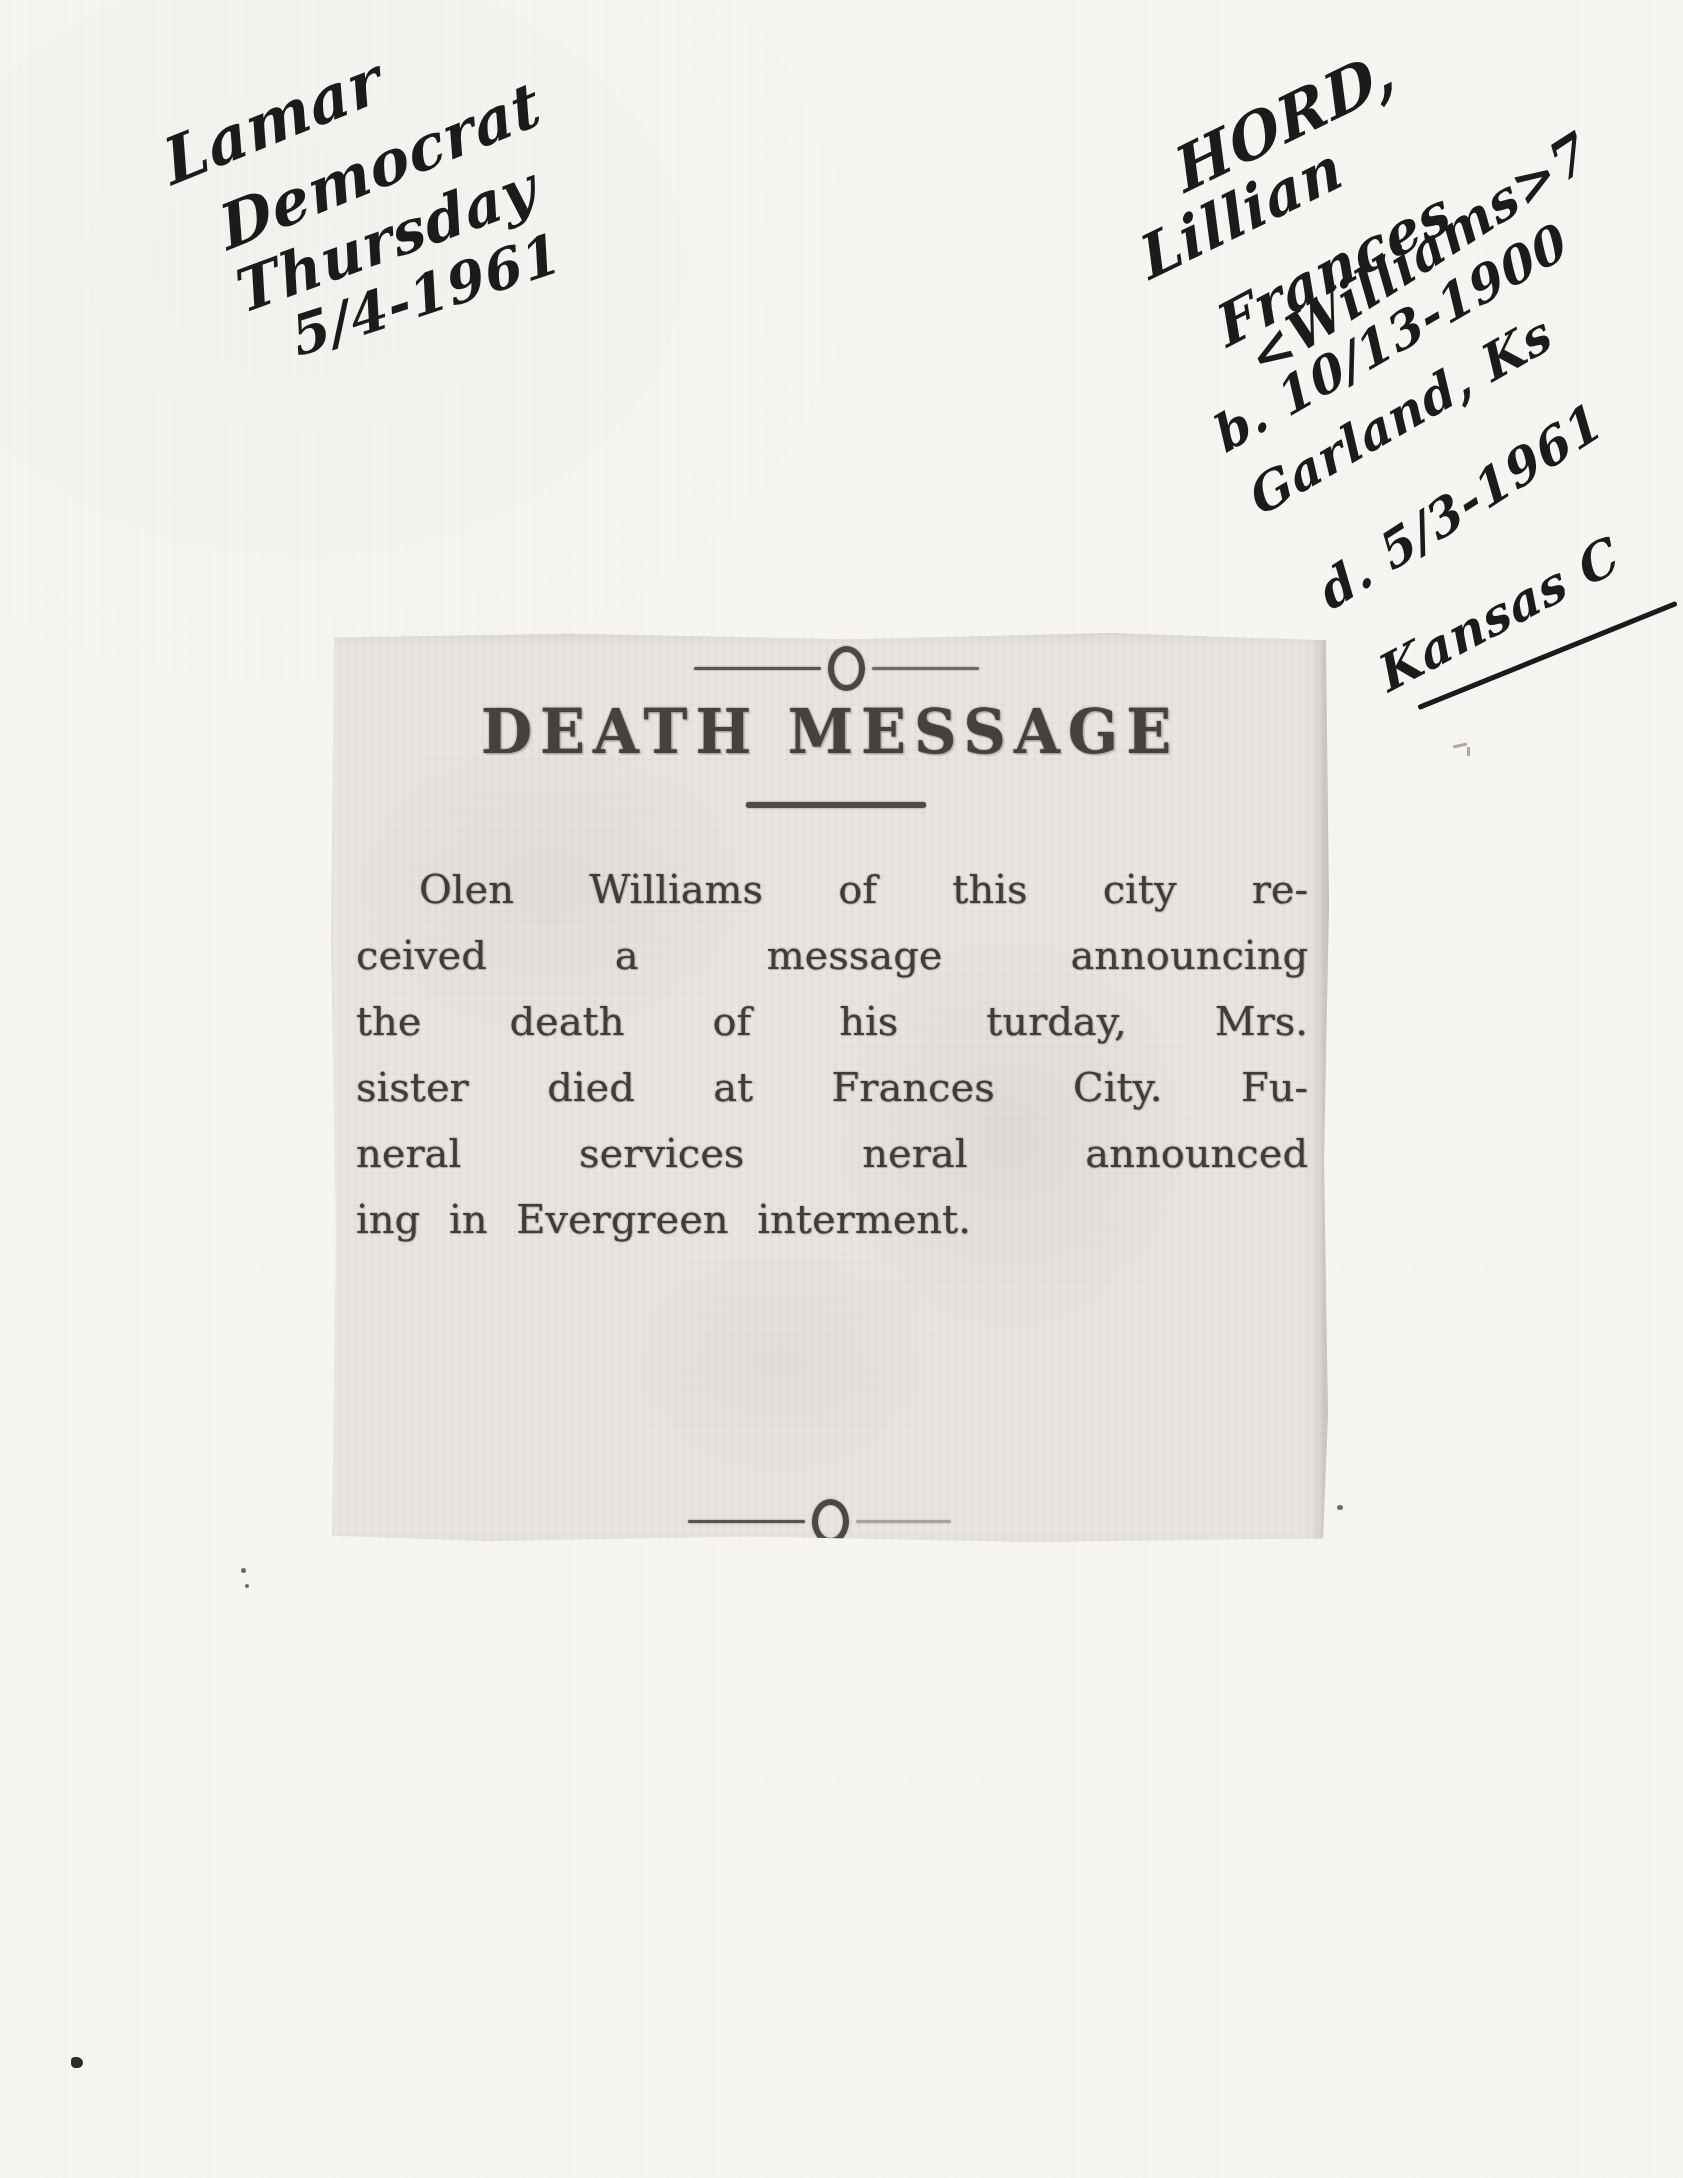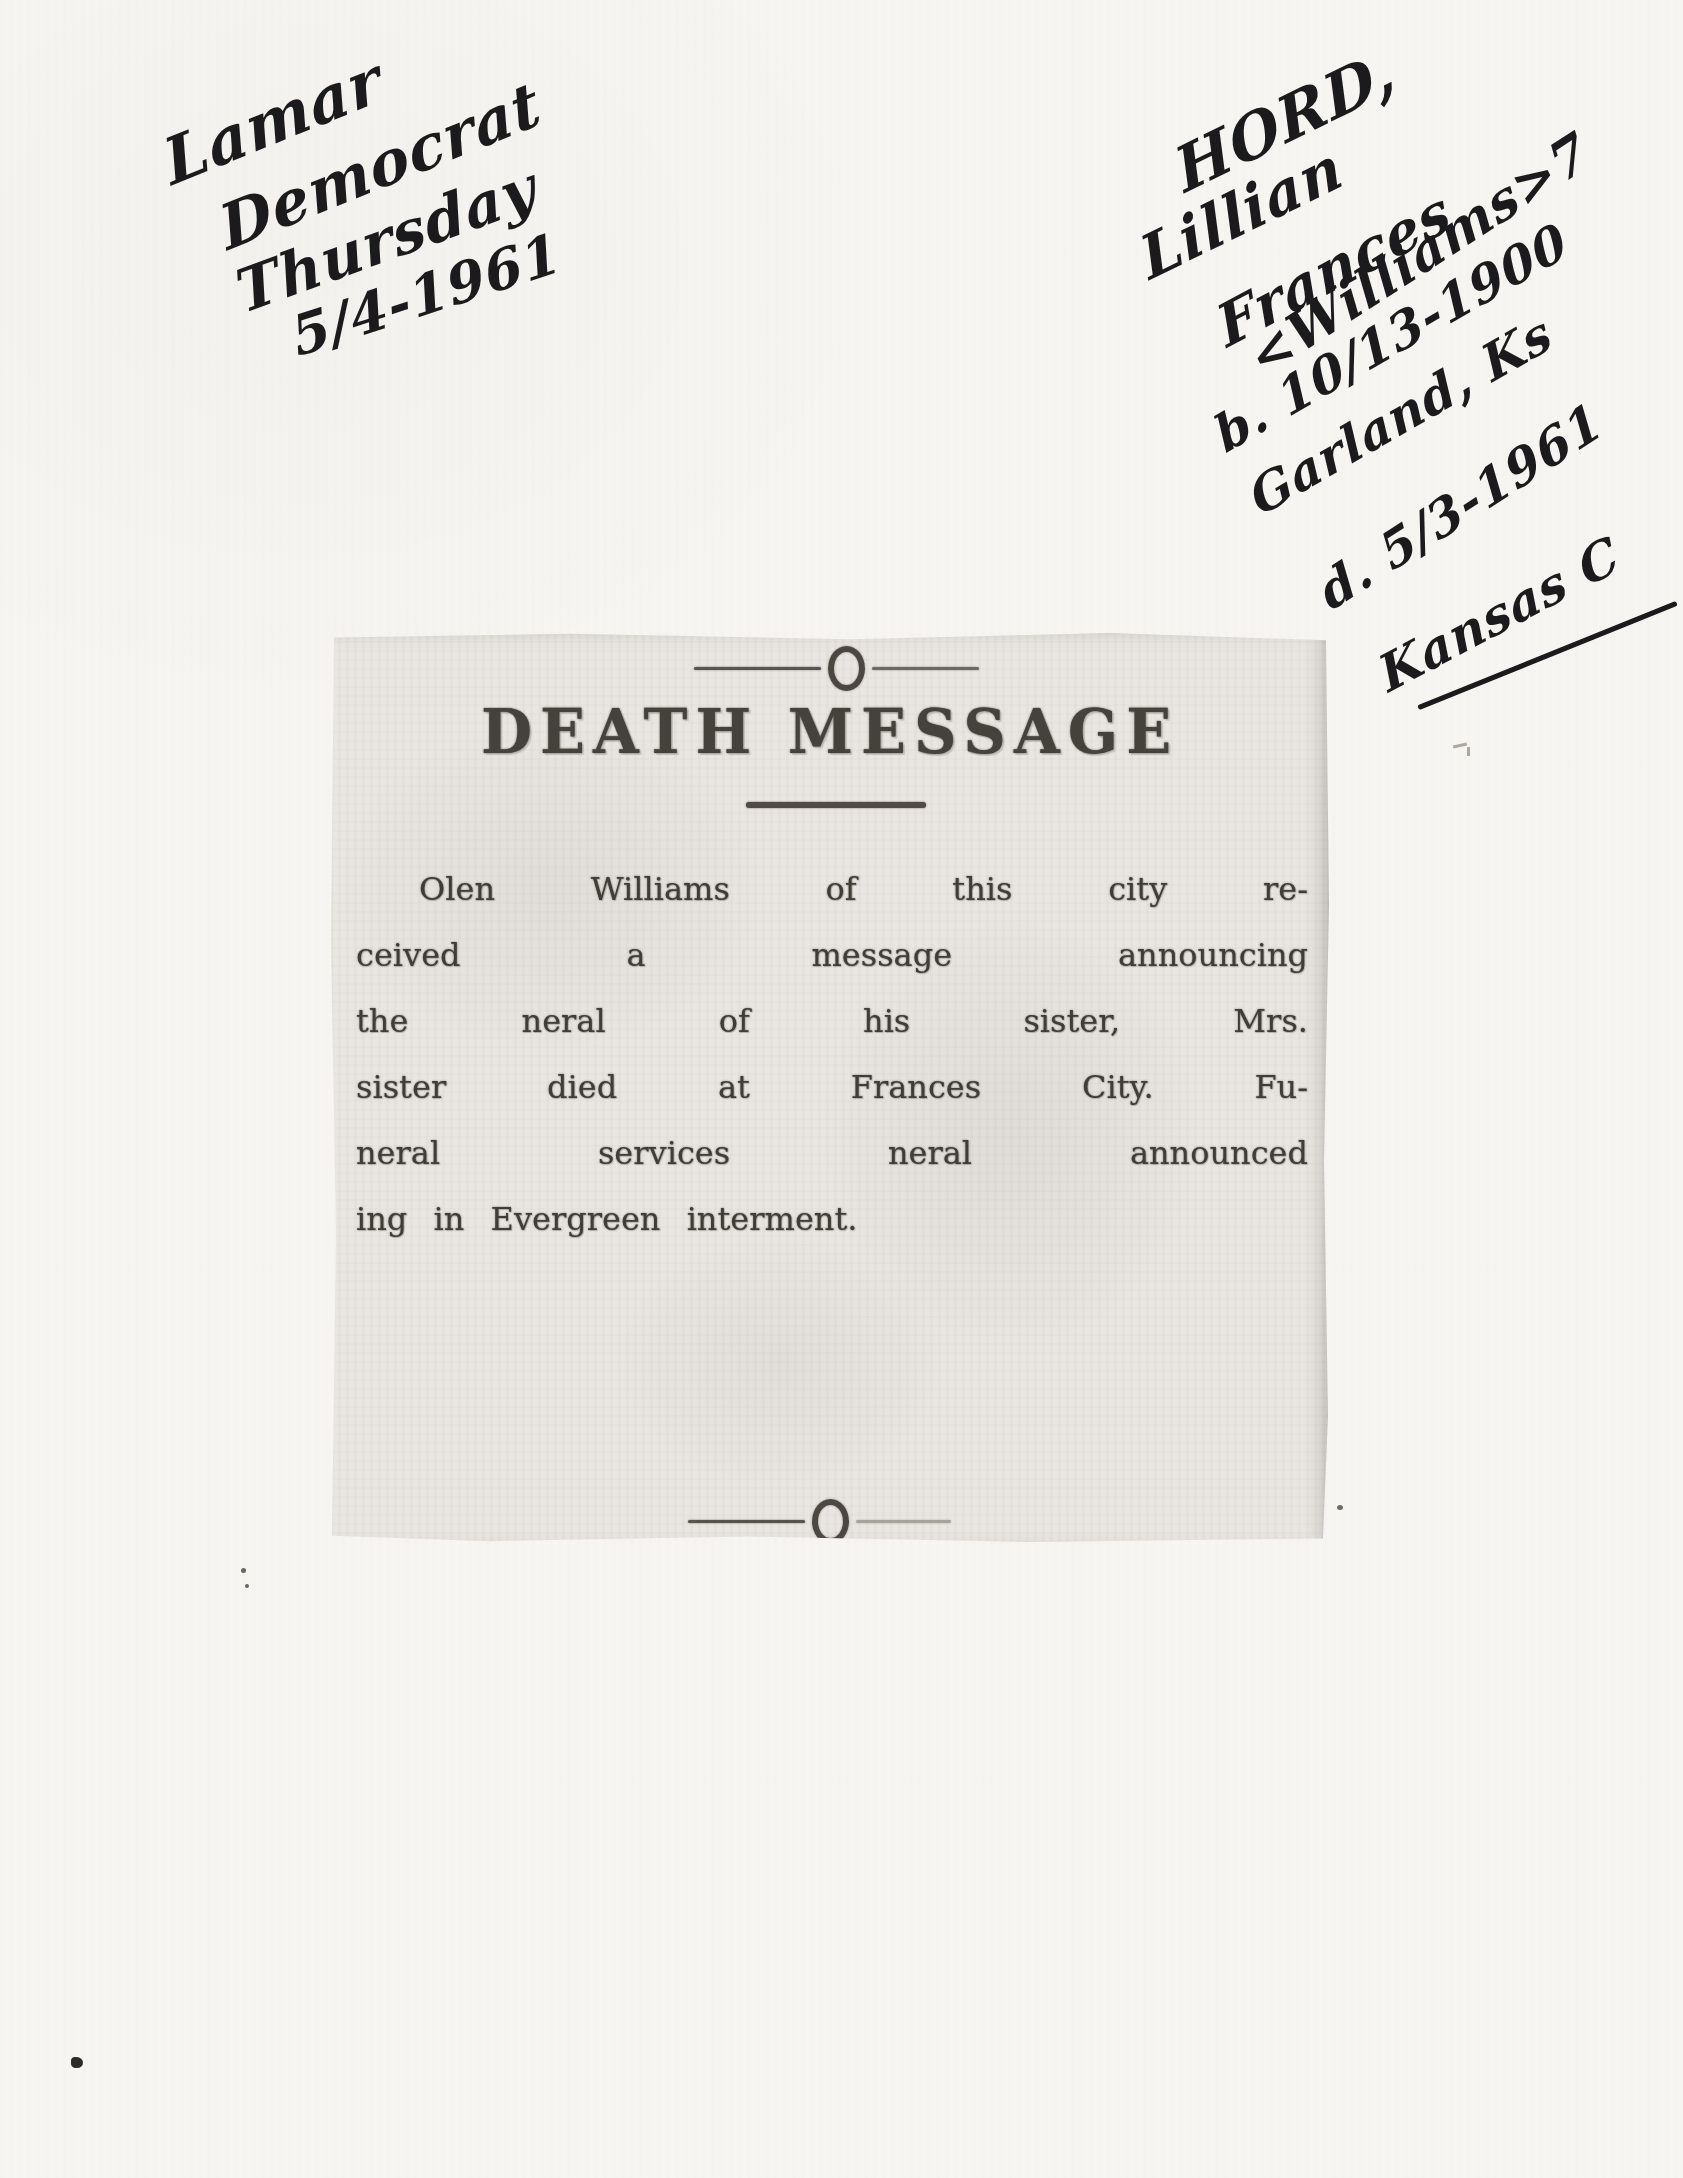--- a/index.html
+++ b/index.html
@@ -88,21 +88,21 @@
     text-shadow:0 0 2px rgba(69,66,60,0.85), 2px 2px 1px rgba(69,66,60,0.18);
   }
   .head-rule{
     position:absolute;left:416px;top:170px;width:180px;height:6px;
     background:#504c45;border-radius:3px;
     box-shadow:0 0 2px rgba(70,66,58,0.8);
   }
   .newsbody{
     position:absolute;left:26px;right:22px;top:224px;
     font-family:"DejaVu Serif", serif;
-    font-size:32px;
+    font-size:40px;
     color:#403d37;
     text-shadow:0 0 2px rgba(64,61,55,0.65), 1px 1px 0 rgba(64,61,55,0.15);
     word-spacing:6px;
   }
   .news-line{
     height:66px;line-height:66px;
     text-align:justify;
     text-align-last:justify;
     white-space:nowrap;
   }
@@ -153,21 +153,21 @@
     <span class="orn-line l2"></span>
   </div>
 
   <div class="headline">DEATH MESSAGE</div>
 
   <div class="head-rule"></div>
 
   <div class="newsbody">
     <div class="news-line first">Olen Williams of this city re-</div>
     <div class="news-line">ceived a message announcing</div>
-    <div class="news-line">the neral of his sister, Mrs.</div>
+    <div class="news-line">the death of his turday, Mrs.</div>
     <div class="news-line">sister died at Frances City. Fu-</div>
     <div class="news-line">neral services neral announced</div>
     <div class="news-line final">ing in Evergreen interment.</div>
   </div>
 
   <div class="orn orn-bottom">
     <span class="orn-line l1"></span>
     <span class="orn-o"></span>
     <span class="orn-line l2"></span>
   </div>

